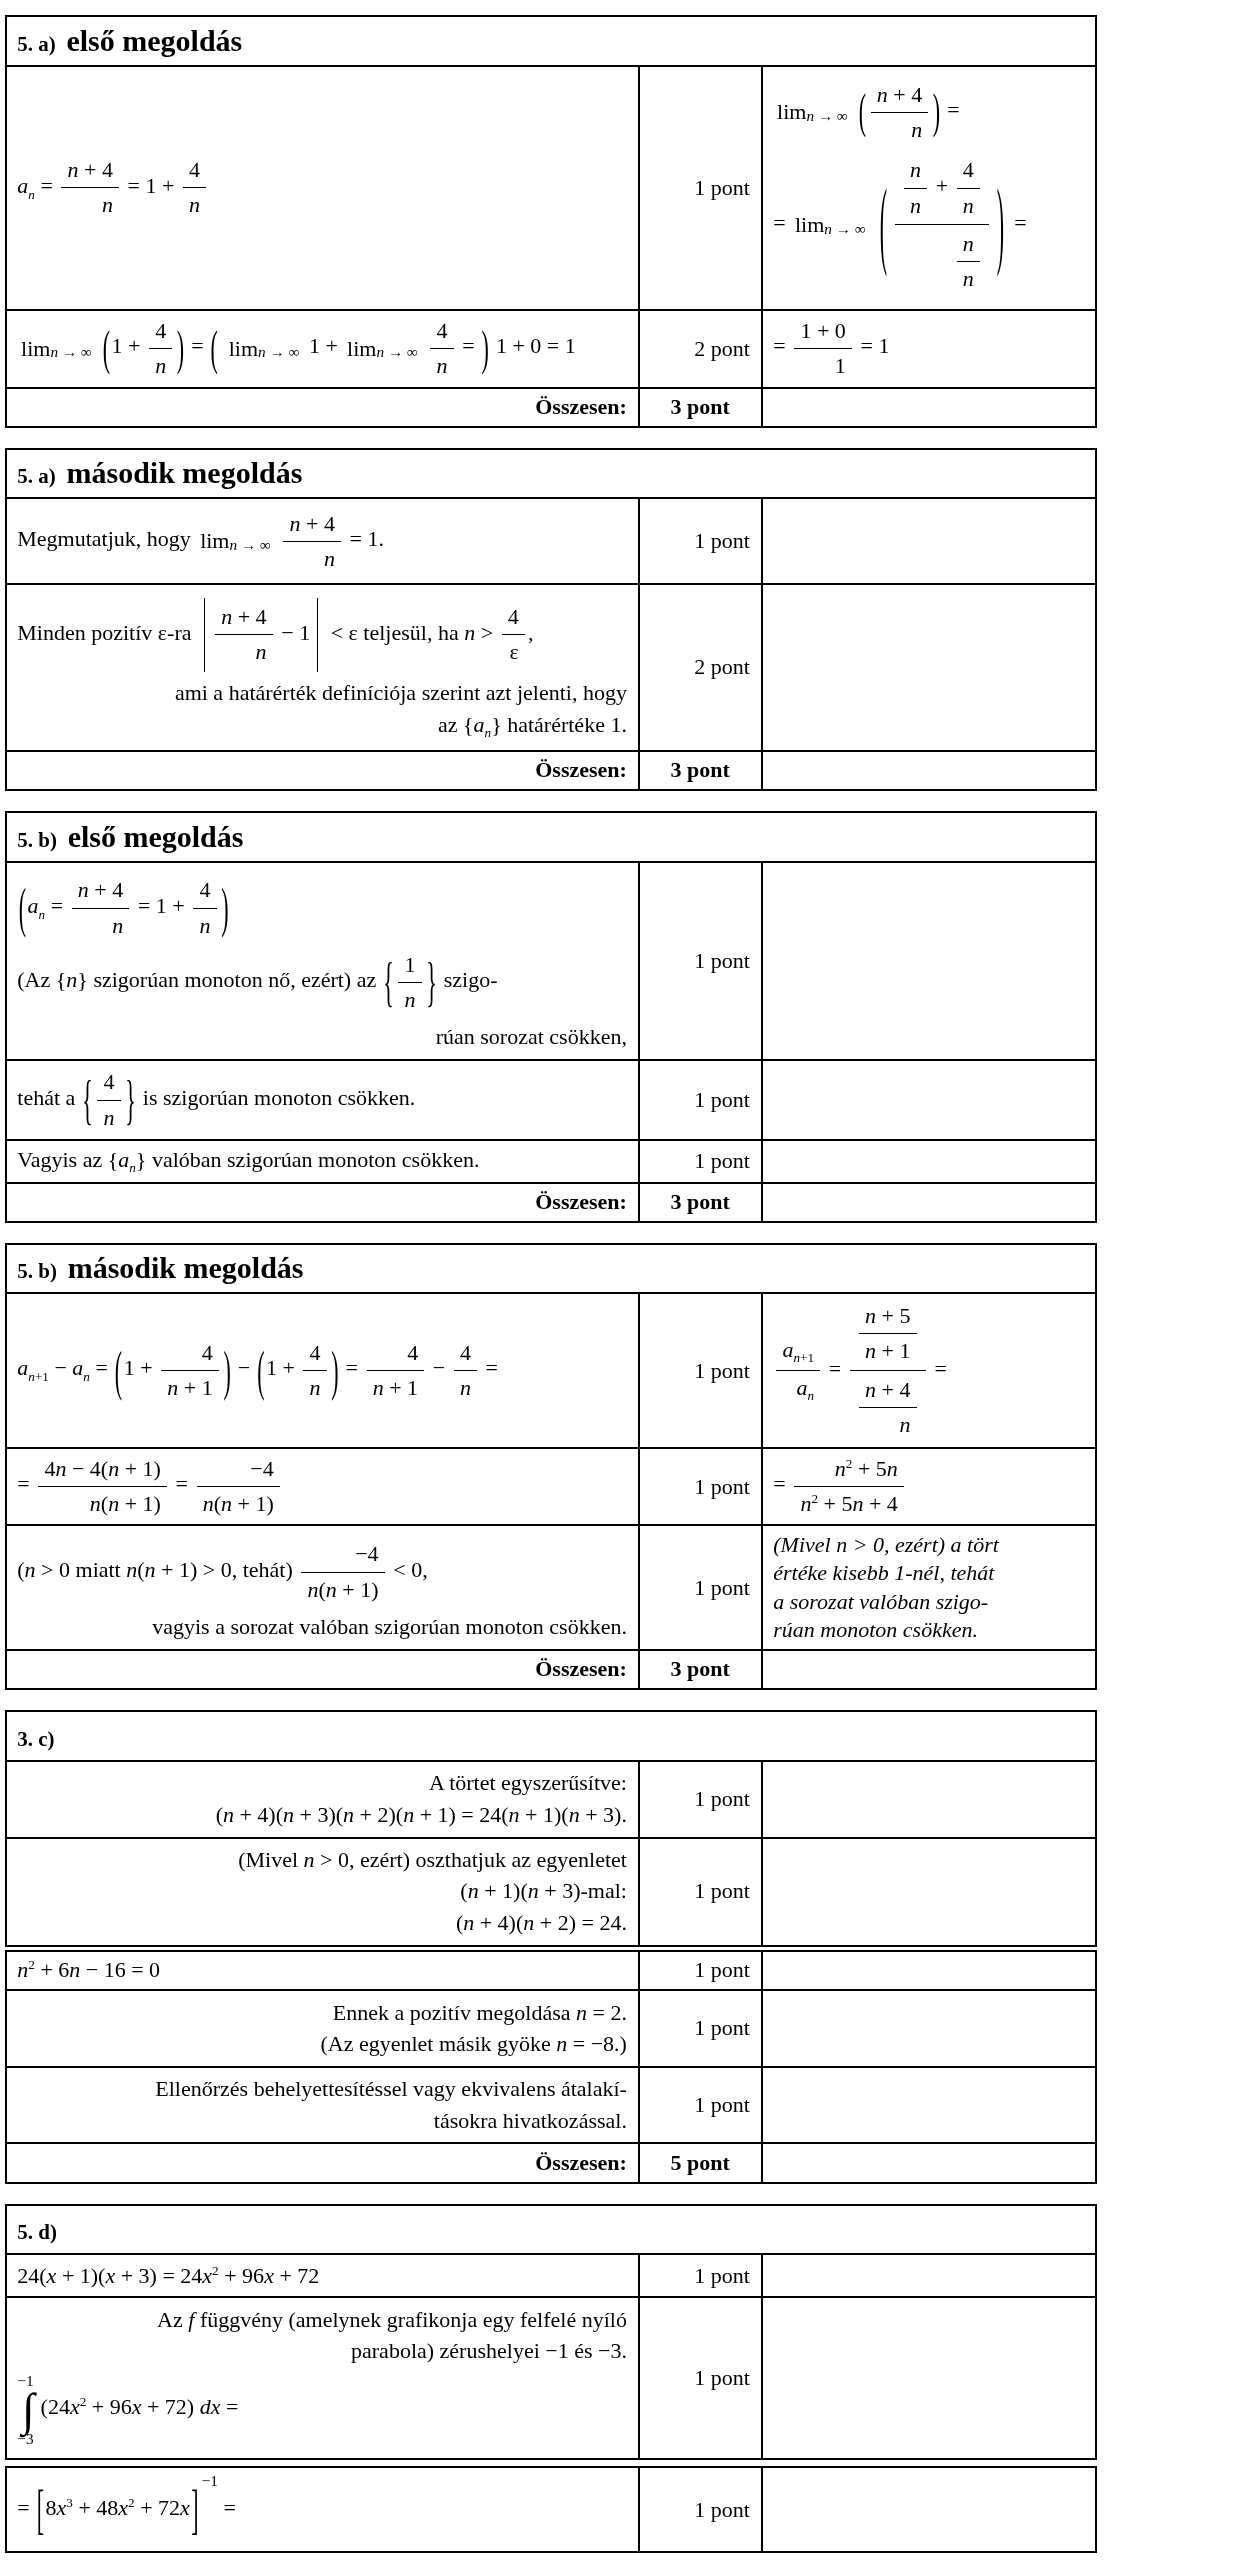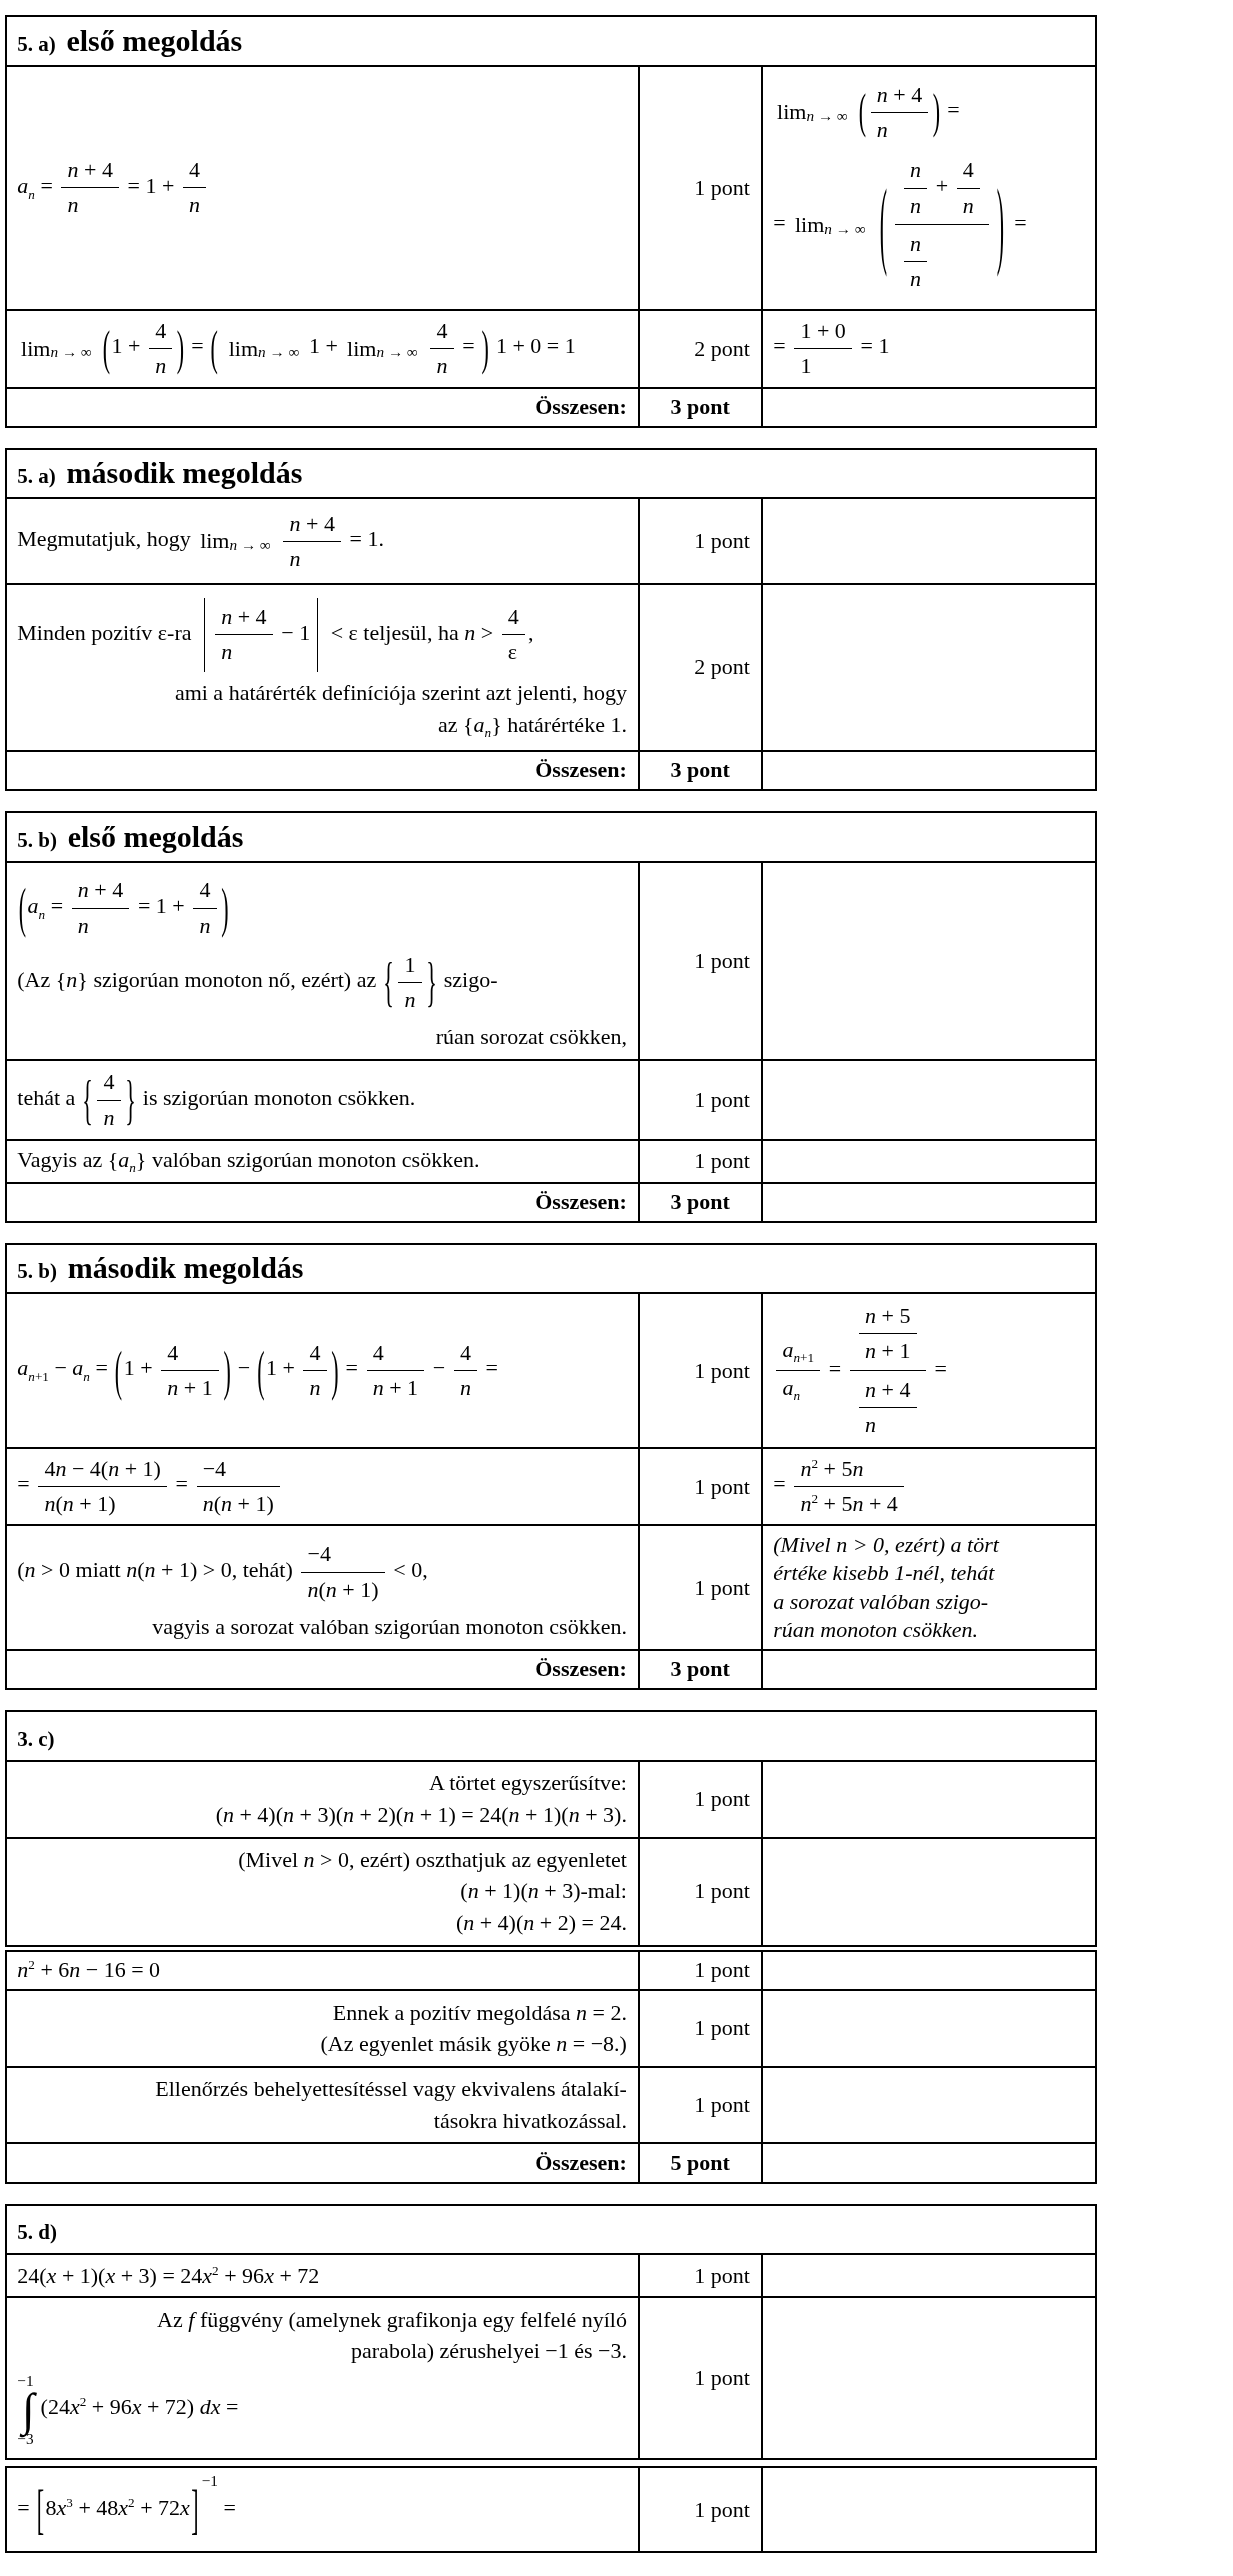--- a/index.html
+++ b/index.html
@@ -22,21 +22,21 @@
   table.part1{margin-bottom:6.1px;}
 
   
   tr.h44 td{height:34px} tr.h56 td{height:43px} tr.h84 td{height:64px}
   tr.h92 td{height:71px} tr.h100 td{height:77px} tr.h104 td{height:80px}
   tr.h112 td{height:86px} tr.h130 td{height:100px} tr.h166 td{height:127px}
   tr.h176 td{height:135px} tr.h184 td{height:100px} tr.h196 td{height:150px}
   tr.h246 td{height:189px} tr.h290 td{height:222px}
 
   
-  .fr{display:inline-flex;flex-direction:column;vertical-align:middle;text-align:left;margin:0 3.1px;}
+  .fr{display:inline-flex;flex-direction:column;vertical-align:middle;text-align:right;margin:0 3.1px;}
   .fr .nu{display:block;border-bottom:1.9px solid #000;padding:1.5px 6.1px 3.1px;white-space:nowrap;}
   .fr .de{display:block;padding:3.1px 6.1px 1.5px;white-space:nowrap;}
   .lim{display:inline-flex;flex-direction:row;align-items:flex-end;vertical-align:middle;margin:0 3.8px;line-height:1;}
   .lim .lt{display:block;}
   .lim .lb{display:block;font-size:15.3px;margin-top:3.1px;white-space:nowrap;}
   .sy{display:inline-block;vertical-align:middle;line-height:1;margin:0 1.5px;}
   .sy22{transform:scaleY(2.2);}
   .sy25{transform:scaleY(2.5);}
   .sy45{transform:scaleY(4.4);margin:0 4.6px;}
   .vbar{display:inline-block;width:0;height:74px;border-left:1.9px solid #000;vertical-align:middle;margin:0 7px;}

